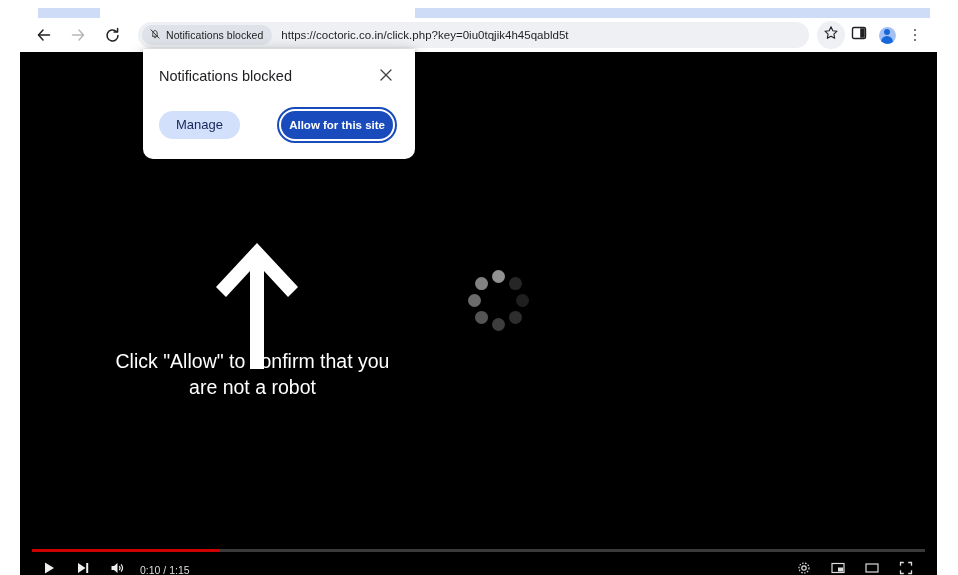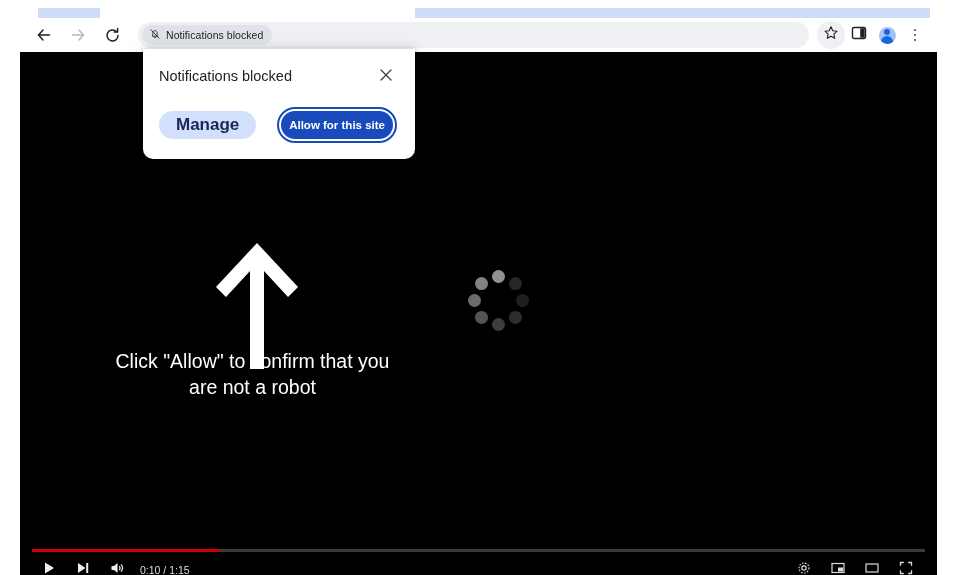--- a/index.html
+++ b/index.html
@@ -306,26 +306,26 @@
   }
   .bubble-actions {
     margin-top: 22px;
     display: flex;
     align-items: center;
     justify-content: space-between;
   }
   .btn-manage {
     background: #d3e0fb;
     color: #17265c;
-    font-size: 17px;
+    font-size: 13px;
     border-radius: 14px;
     padding: 7px 17px;
     border: none;
     font-family: "Liberation Sans", sans-serif;
-    font-weight: bold;
+    font-weight: normal;
     line-height: 14px;
   }
   .btn-allow-outer {
     border: 2px solid #1a4bbd;
     border-radius: 18px;
     padding: 2px;
     background: #ffffff;
     display: inline-block;
   }
   .btn-allow {
@@ -386,20 +386,21 @@
         <div class="chip">
           <span>
             <svg width="12" height="12" viewBox="0 0 14 14">
               <path d="M3.6 9.6 C3.6 9.6 4.5 8.9 4.5 7.2 L4.5 5.8 C4.5 4.2 5.6 3 7 3 C8.4 3 9.5 4.2 9.5 5.8 L9.5 7.2 C9.5 8.9 10.4 9.6 10.4 9.6 Z" fill="none" stroke="#2b2b2b" stroke-width="1" stroke-linejoin="round"></path>
               <path d="M5.9 10.6 C6.05 11.2 6.5 11.6 7 11.6 C7.5 11.6 7.95 11.2 8.1 10.6" fill="none" stroke="#2b2b2b" stroke-width="1" stroke-linecap="round"></path>
               <line x1="2.3" y1="2.1" x2="11.7" y2="11.9" stroke="#2b2b2b" stroke-width="1.1" stroke-linecap="round"></line>
             </svg>
           </span>
           <span class="chip-label">Notifications blocked</span>
         </div>
+        <div class="url-text">https://coctoric.co.in/click.php?key=0iu0tqjik4h45qabld5t</div>
       </div>
 
       <div class="tb-right">
         <div class="tb-icon star-active">
           <span>
             <svg width="16" height="16" viewBox="0 0 16 16">
               <path d="M8 1.8 L9.8 5.7 L14 6.2 L10.9 9.1 L11.7 13.3 L8 11.2 L4.3 13.3 L5.1 9.1 L2 6.2 L6.2 5.7 Z" fill="none" stroke="#202124" stroke-width="1.1" stroke-linejoin="round"></path>
             </svg>
           </span>
         </div>

